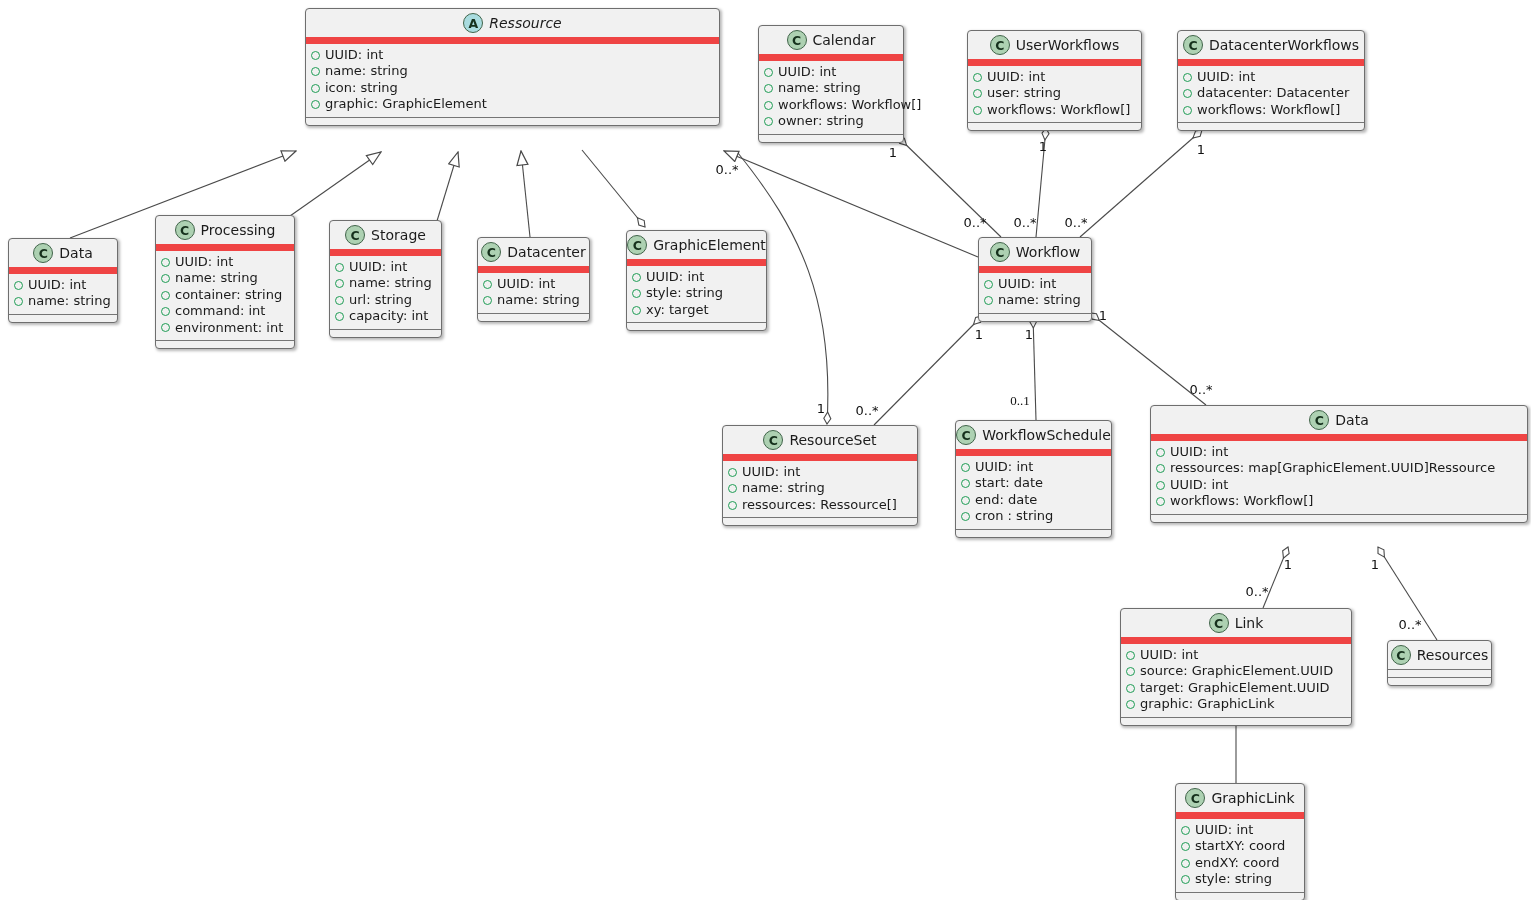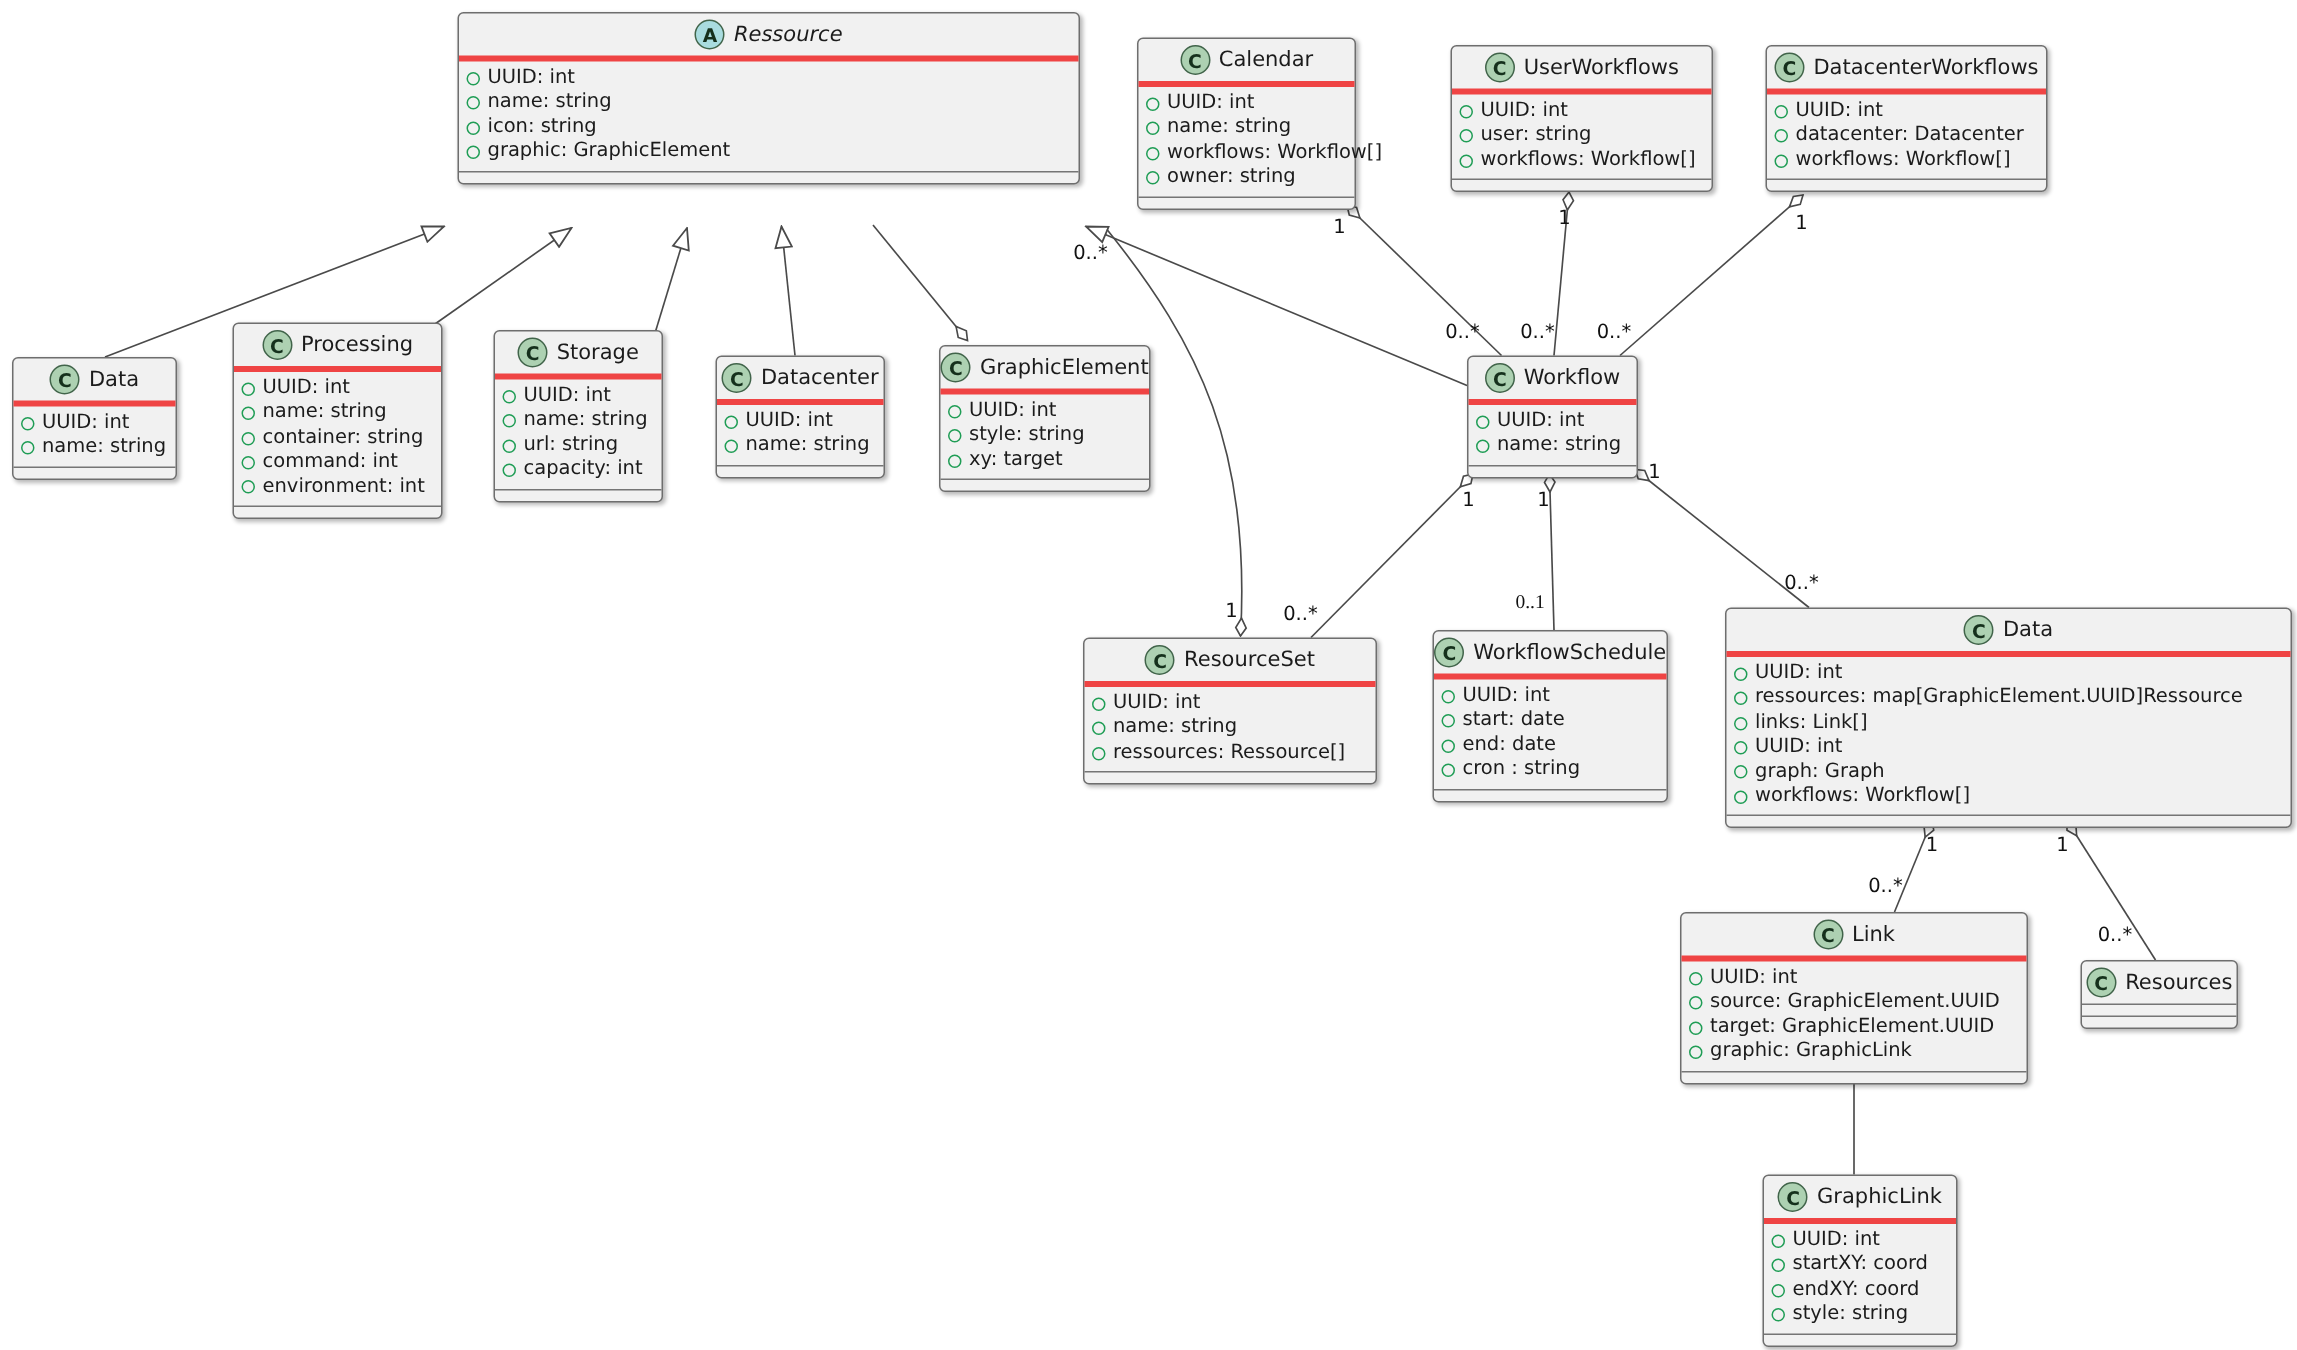--- a/index.html
+++ b/index.html
@@ -11,21 +11,21 @@
 
   .uml-class{position:absolute;background:#f1f1f1;border:1px solid #6e6e6e;border-radius:4px;
              box-shadow:1.5px 1.5px 3px rgba(0,0,0,.28);color:#1b1b1b;box-sizing:border-box;}
   .uml-header{display:flex;align-items:center;justify-content:center;gap:6px;padding:3px 5px;min-height:22px;}
   .spot{width:20px;height:20px;border-radius:50%;background:#add1b2;border:1px solid #41644a;
         display:flex;align-items:center;justify-content:center;font-weight:bold;font-size:12.5px;
         color:#15301c;flex:0 0 auto;box-sizing:border-box;}
   .spot-a{background:#a9dcdf;}
   .uml-title{font-size:14px;white-space:nowrap;}
   .abstract .uml-title{font-style:italic;}
-  .uml-attrs{border-top:4px solid #ef4444;padding:3px 6px 4px 5px;}
+  .uml-attrs{border-top:7px solid #ef4444;padding:3px 6px 4px 5px;}
   .uml-attr{display:flex;align-items:center;gap:5px;font-size:13px;line-height:16.4px;white-space:nowrap;}
   .ring{width:7px;height:7px;border-radius:50%;border:1.7px solid #1f9d55;flex:0 0 auto;box-sizing:content-box;background:transparent;}
   .uml-empty{border-top:1px solid #757575;height:7px;}
   .mult{position:absolute;transform:translate(-50%,-50%);font-size:13px;color:#111;white-space:nowrap;}
 </style>
 </head>
 <body>
 
 <svg id="edge-layer" width="1531" height="900" viewBox="0 0 1531 900">
   <defs>
@@ -330,29 +330,21 @@
         <div class="uml-attr">
           <span class="ring"></span>
           <span>UUID: int</span>
         </div>
         <div class="uml-attr">
           <span class="ring"></span>
           <span>ressources: map[GraphicElement.UUID]Ressource</span>
         </div>
         <div class="uml-attr">
           <span class="ring"></span>
-          <span>links: Link[]</span>
-        </div>
-        <div class="uml-attr">
-          <span class="ring"></span>
-          <span>UUID: int</span>
-        </div>
-        <div class="uml-attr">
-          <span class="ring"></span>
-          <span>graph: Graph</span>
+          <span>UUID: int</span>
         </div>
         <div class="uml-attr">
           <span class="ring"></span>
           <span>workflows: Workflow[]</span>
         </div>
       </div>
       <div class="uml-empty"></div>
     </div>
     <div class="uml-class" style="left: 1120px; top: 608px; width: 232px;">
       <div class="uml-header">

